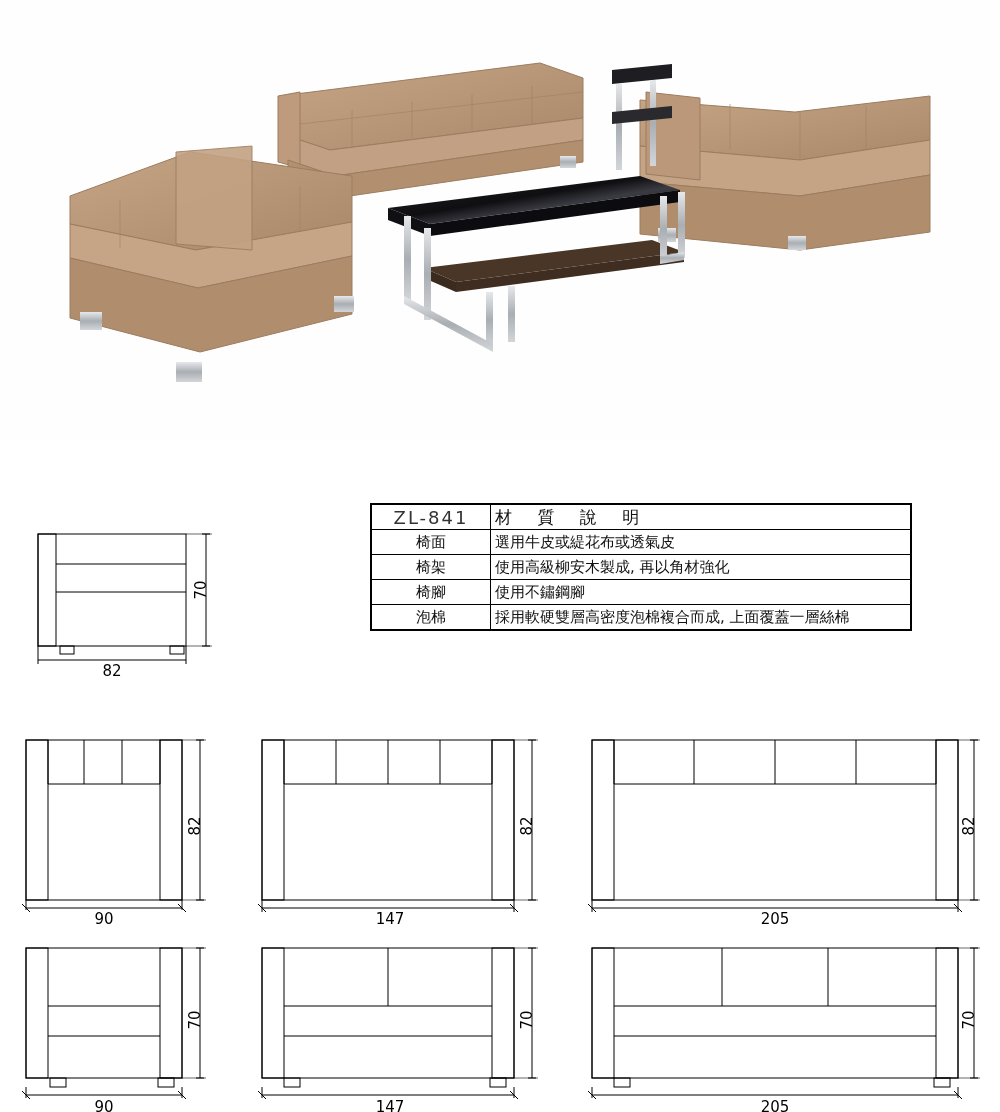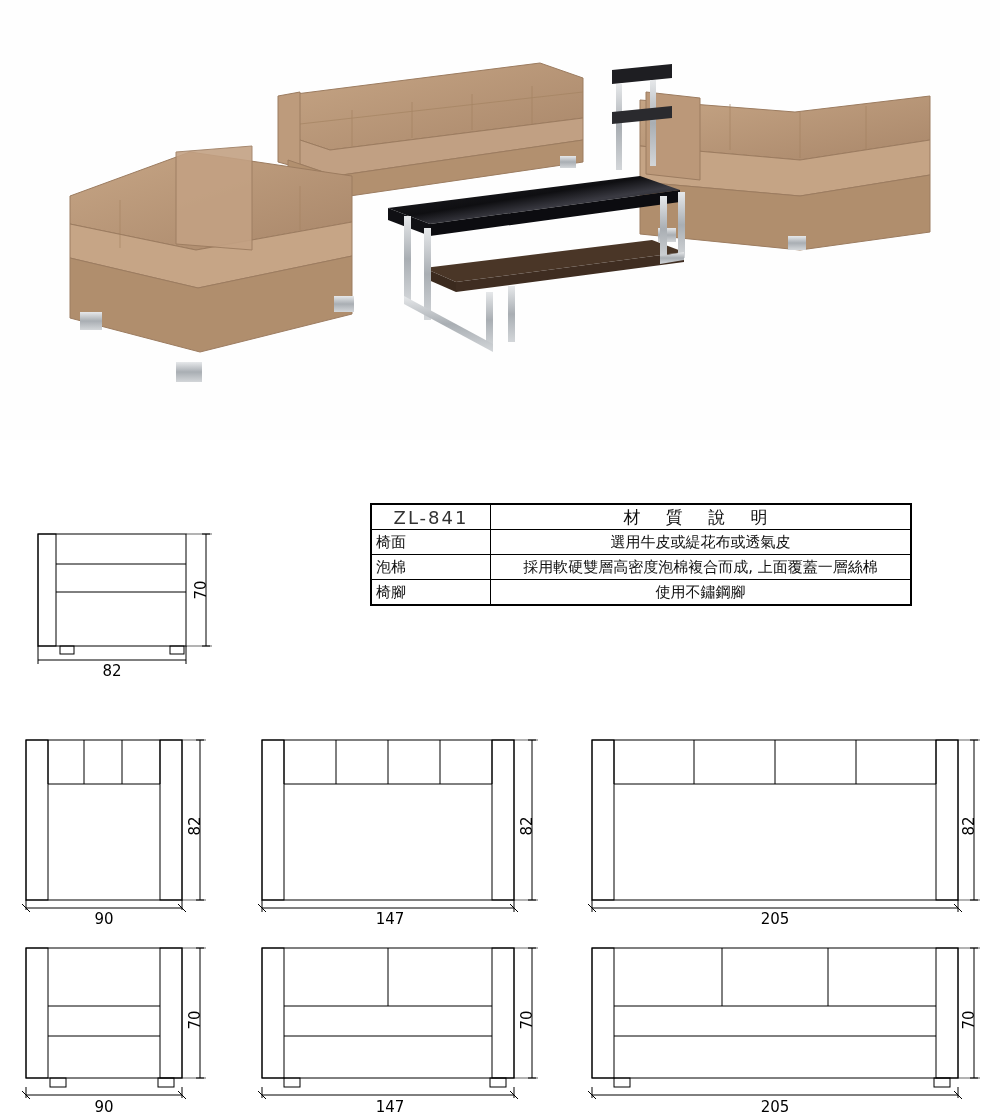--- a/index.html
+++ b/index.html
@@ -8,23 +8,23 @@
   
   .photo{position:absolute;left:0;top:0;width:1000px;height:440px;background:#fefefe;}
   .photo svg{display:block;}
 
   
   .spec{position:absolute;left:370px;top:503px;width:540px;border:1px solid #000;border-collapse:collapse;}
   .spec table{border-collapse:collapse;width:100%;border-radius:12px;}
   .spec td{border:1px solid #000;padding:1px 4px;font-size:15px;line-height:19px;height:22px;white-space:nowrap;
            font-family:"DejaVu Sans","Liberation Sans",sans-serif;}
   .spec td.code{width:110px;text-align:center;letter-spacing:2px;font-size:18px;color:#333;}
-  .spec td.title{text-align:center;letter-spacing:10px;font-size:17px;}
-  .spec td.lbl{width:110px;font-size:15px;}
-  .spec td.val{font-size:15px;text-align:center;}
+  .spec td.title{letter-spacing:10px;font-size:17px;}
+  .spec td.lbl{width:110px;text-align:center;font-size:15px;}
+  .spec td.val{font-size:15px;}
 
   
   .draw{position:absolute;}
   .draw svg{display:block;overflow:visible;}
   text{font-family:"DejaVu Sans","Liberation Sans",sans-serif;fill:#000;}
 </style>
 </head>
 <body>
 
 <div class="photo">
@@ -134,26 +134,30 @@
     <tbody>
         <tr>
       <td class="code">ZL-841</td>
       <td class="title">材 質 說 明</td>
     </tr>
     <tr>
       <td class="lbl">椅面</td>
       <td class="val">選用牛皮或緹花布或透氣皮</td>
     </tr>
     <tr>
-      <td class="lbl">泡棉</td>
-      <td class="val">採用軟硬雙層高密度泡棉複合而成, 上面覆蓋一層絲棉</td>
+      <td class="lbl">椅架</td>
+      <td class="val">使用高級柳安木製成, 再以角材強化</td>
     </tr>
     <tr>
       <td class="lbl">椅腳</td>
       <td class="val">使用不鏽鋼腳</td>
+    </tr>
+    <tr>
+      <td class="lbl">泡棉</td>
+      <td class="val">採用軟硬雙層高密度泡棉複合而成, 上面覆蓋一層絲棉</td>
     </tr>
   </tbody>
     </table>
 </div>
 
 <div class="draw" style="left:20px;top:520px;">
   <svg width="210" height="160" viewBox="0 0 210 160">
     <g fill="none" stroke="#000" stroke-width="1">
       <rect x="18" y="14" width="148" height="112"></rect>
       <rect x="18" y="14" width="18" height="112"></rect>

